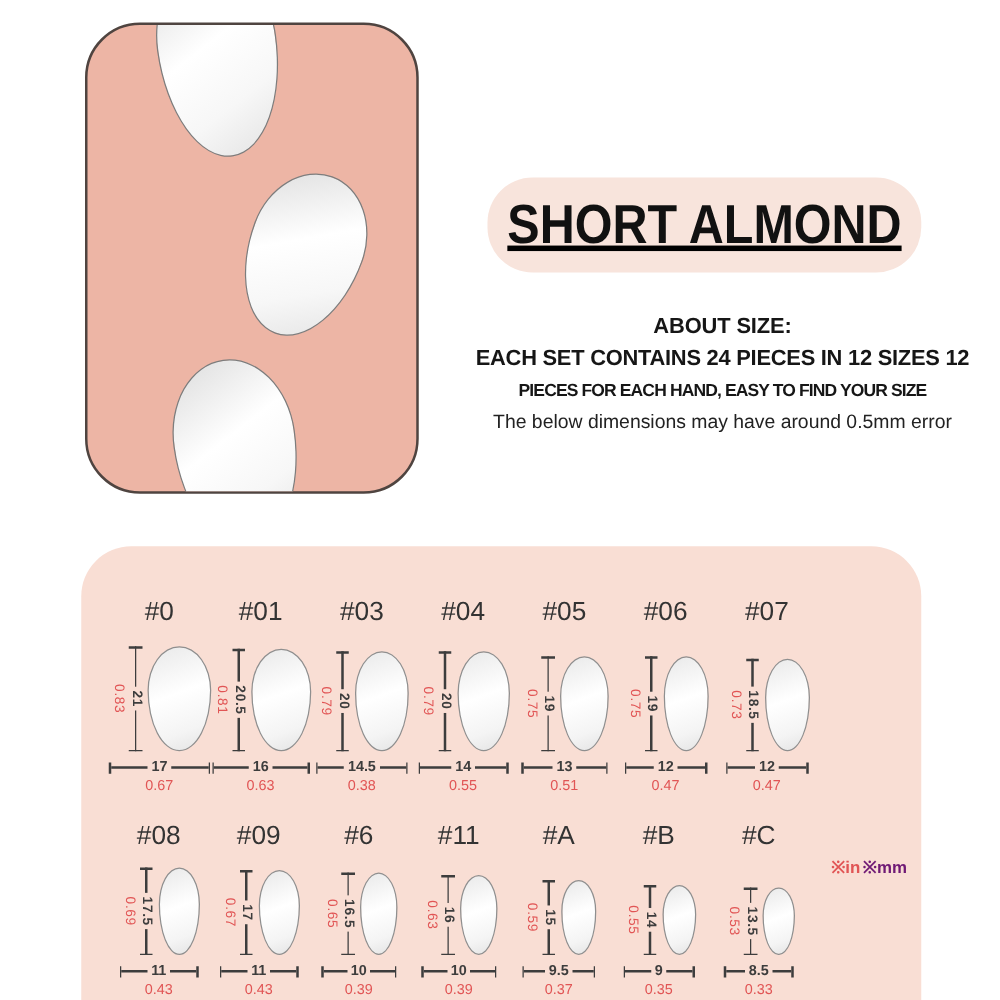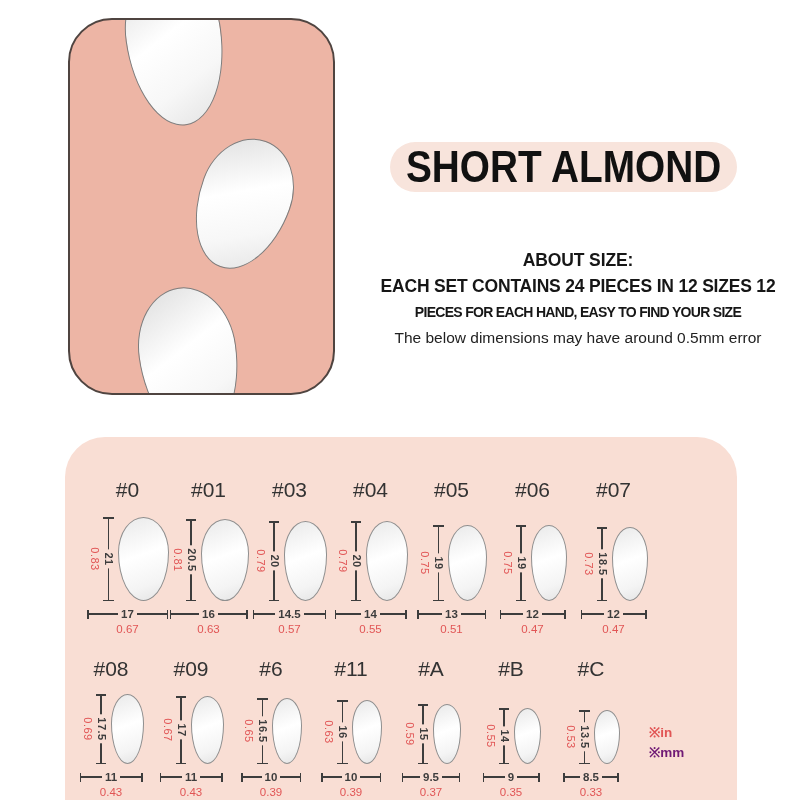--- a/index.html
+++ b/index.html
@@ -14,38 +14,38 @@
   .card{position:absolute;left:68px;top:18px;width:267px;height:377px;
         background:var(--card-bg);border:2px solid #4f4440;border-radius:44px;overflow:hidden;}
   .big-nail{position:absolute;border:1.5px solid #7d7d7d;
         background:linear-gradient(150deg,#dcdcdc 0%,#ffffff 42%,#f7f7f7 70%,#e2e2e2 100%);
         border-radius:50% 50% 50% 50% / 42% 42% 58% 58%;}
   .big-nail.n1{left:57px;top:-52px;width:96px;height:158px;transform:rotate(-8deg);}
   .big-nail.n2{left:127px;top:117px;width:92px;height:134px;transform:rotate(20deg);}
   .big-nail.n3{left:70px;top:267px;width:98px;height:152px;transform:rotate(-8deg);}
 
   
-  .pill{position:absolute;left:390px;top:142px;width:347px;height:50px;border-radius:36px;
-        background:var(--pill-bg);display:flex;align-items:center;justify-content:center;}
+  .pill{position:absolute;left:390px;top:142px;width:347px;height:76px;border-radius:36px;
+        background:var(--pill-bg);display:flex;align-items:center;justify-content:center;text-decoration:underline;}
   .pill-title{font-size:40px;font-weight:800;color:#111;letter-spacing:0px;white-space:nowrap;
         transform:scale(0.97,1.1);}
 
   
   .about{position:absolute;left:368px;top:247px;width:420px;color:var(--ink);text-align:center;}
   .about .h{font-weight:700;font-size:17.5px;line-height:26px;letter-spacing:-0.1px;}
   .about .l1{font-weight:700;font-size:17.5px;line-height:26px;letter-spacing:-0.2px;white-space:nowrap;}
   .about .l2{font-weight:700;font-size:14px;line-height:26px;letter-spacing:-0.7px;white-space:nowrap;}
   .about .note{font-size:15.5px;line-height:24px;color:#222;margin-top:1px;}
 
   
   .panel{position:absolute;left:65px;top:437px;width:672px;height:363px;
          background:var(--panel-bg);border-radius:40px 40px 0 0;padding-top:40px;overflow:hidden;}
   .row{display:flex;align-items:flex-start;}
   .row1{padding-left:22px;}
-  .row2{padding-left:6px;margin-top:20px;align-items:center;}
+  .row2{padding-left:22px;margin-top:20px;}
   .cell{display:flex;flex-direction:column;align-items:center;flex:none;}
   .row1 .cell{width:81px;}
   .row2 .cell{width:80px;}
   .size-label{font-size:21px;color:#333;height:26px;line-height:26px;margin-bottom:10px;}
   .nail-area{display:flex;align-items:flex-end;gap:4px;}
   .row1 .nail-area{height:88px;}
   .row2 .nail-area{height:72px;}
 
   .nail{width:var(--nw);height:var(--nh);flex:none;border:1.5px solid var(--nail-border);
         background:linear-gradient(160deg,#e9e9e9 0%,#ffffff 45%,#f4f4f4 78%,#e3e3e3 100%);
@@ -65,21 +65,21 @@
 
   
   .hdim{display:flex;align-items:center;justify-content:center;height:10px;margin-top:8px;
         width:calc(var(--nw) + 30px);color:var(--dim);}
   .hdim .cap{width:1.5px;height:9px;background:var(--dim);flex:none;}
   .hdim .seg{flex:1;height:1.5px;background:var(--dim);min-width:3px;}
   .hdim .hmm{padding:0 3px;font-size:11.5px;font-weight:700;line-height:10px;}
   .winch{color:var(--red);font-size:11.5px;margin-top:4px;line-height:13px;}
 
   
-  .legend{display:flex;flex-direction:column;align-items:flex-start;gap:2px;
+  .legend{display:flex;flex-direction:row;align-items:flex-start;gap:2px;
           margin-left:18px;padding-top:28px;font-size:13.5px;font-weight:700;}
   .legend .in{color:var(--red);}
   .legend .mm{color:#701a75;}
 </style>
 </head>
 <body>
 
 <div class="card">
   <div class="big-nail n1"></div>
   <div class="big-nail n2"></div>
@@ -147,21 +147,21 @@
       </div>
       <div class="nail"></div>
     </div>
     <div class="hdim">
       <span class="cap"></span>
           <span class="seg"></span>
           <span class="hmm">14.5</span>
           <span class="seg"></span>
           <span class="cap"></span>
     </div>
-    <div class="winch">0.57</div>
+    <div class="winch">0.38</div>
   </div>
       <div class="cell" style="--nh: 80px; --nw: 42px;">
     <div class="size-label">#04</div>
     <div class="nail-area">
       <div class="vdim">
         <span class="vin">0.79</span>
         <span class="vline"></span>
         <span class="vmm">20</span>
       </div>
       <div class="nail"></div>

